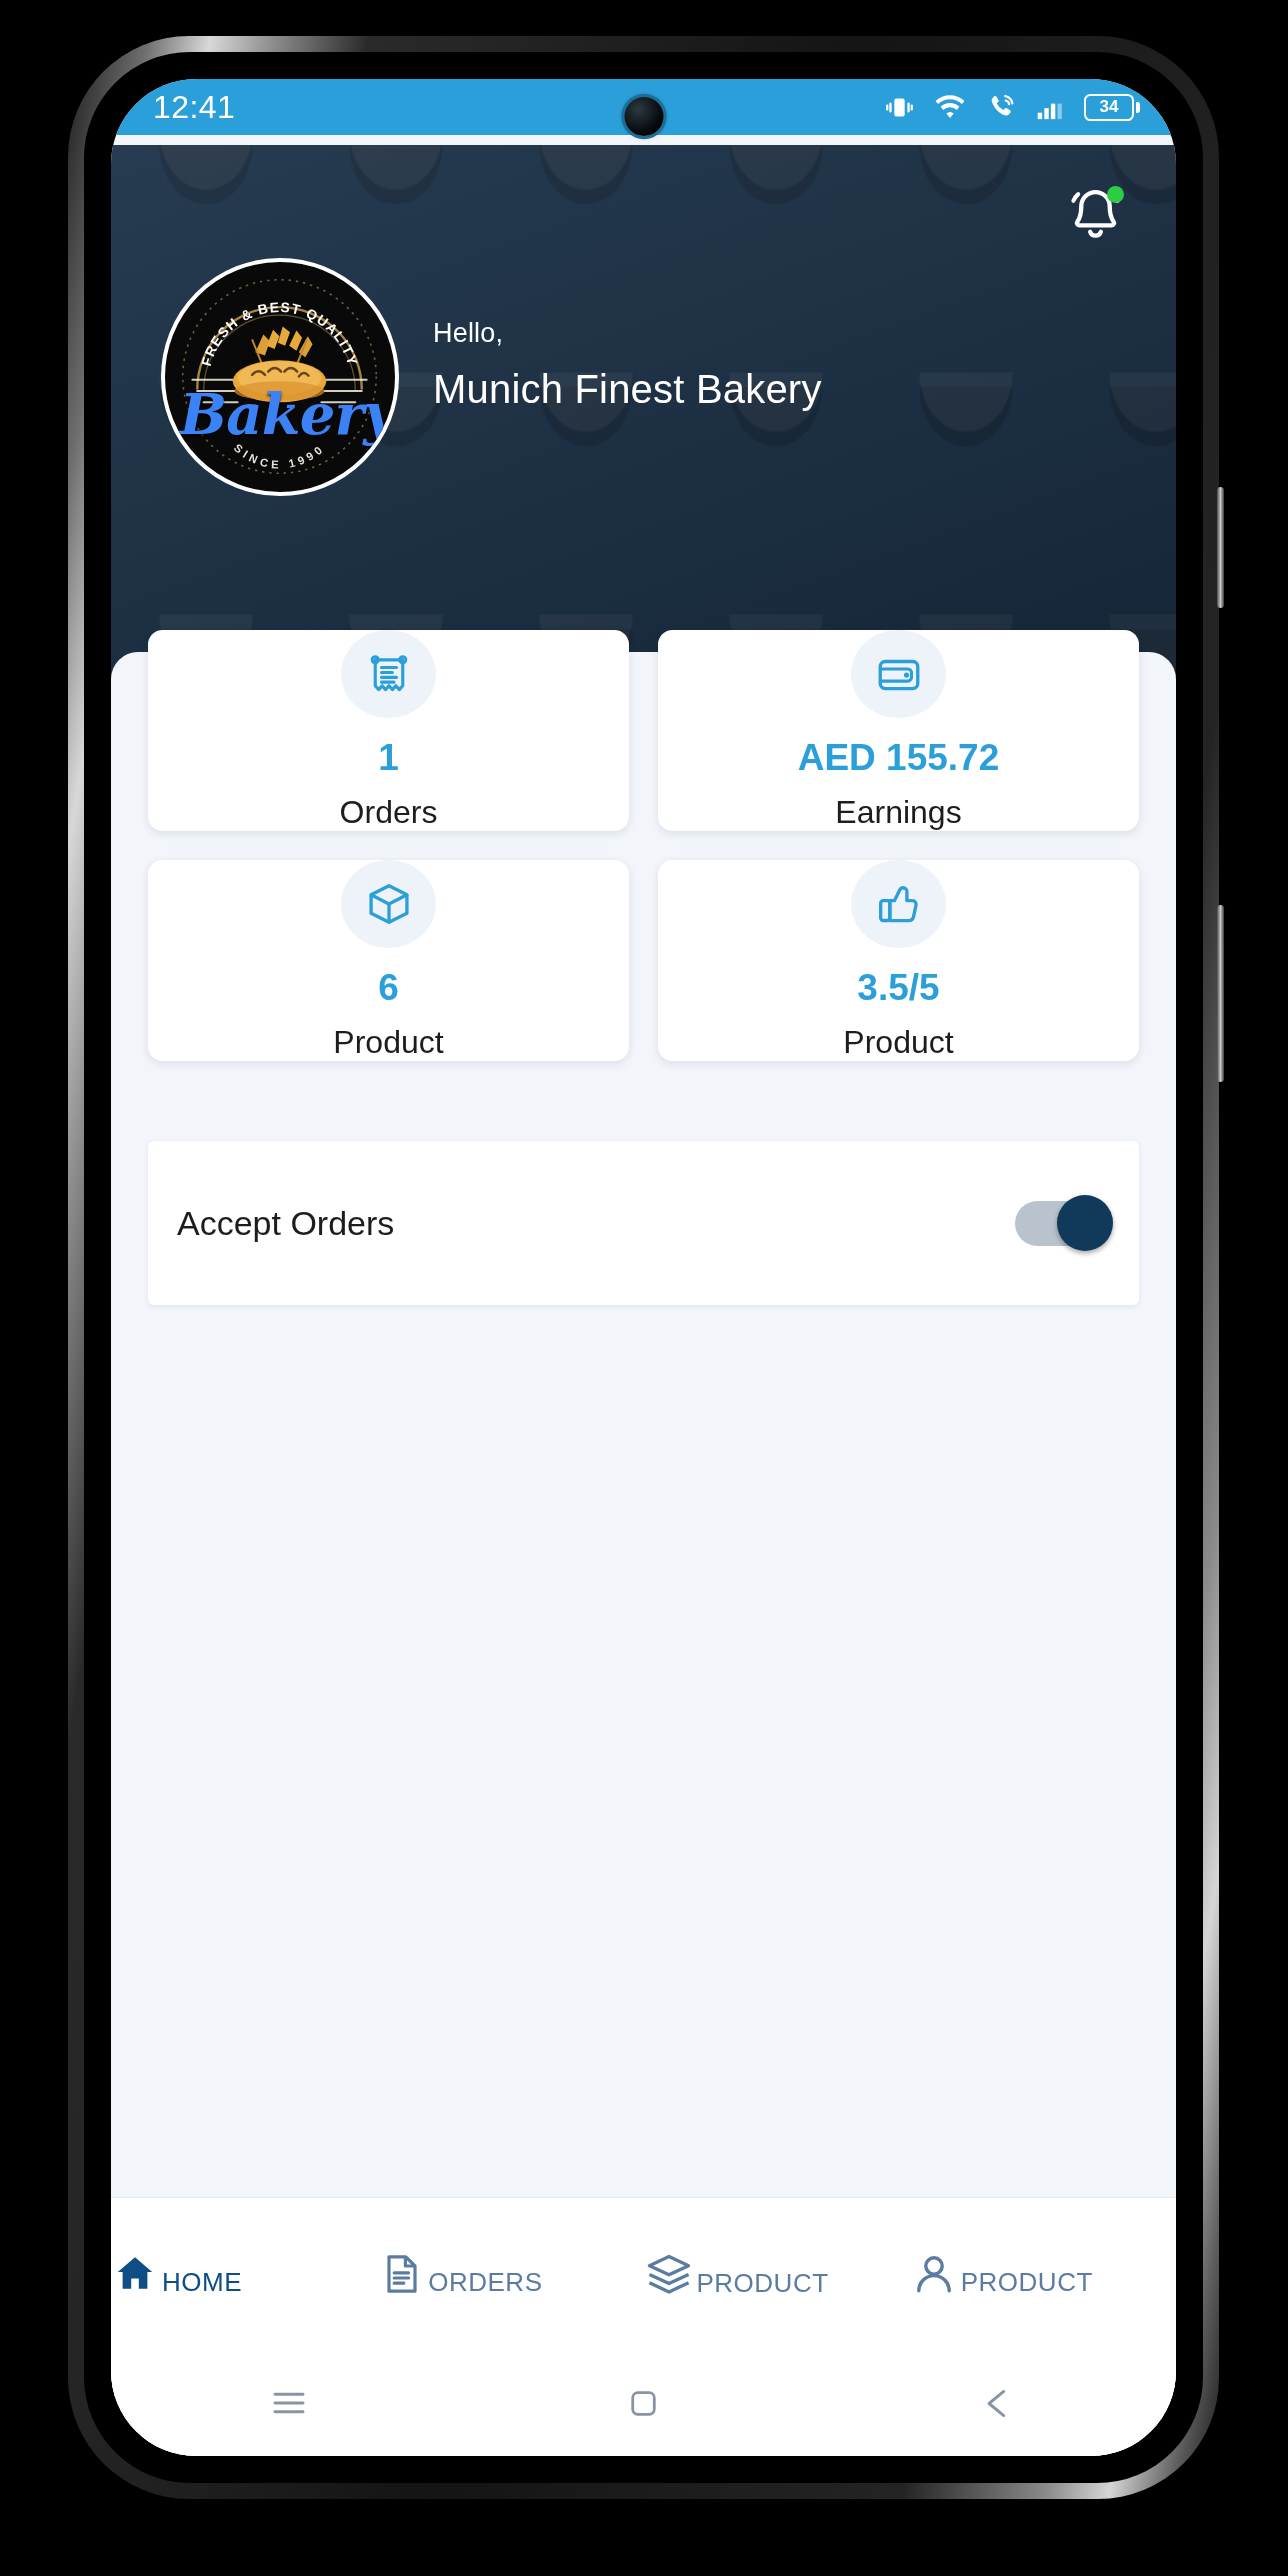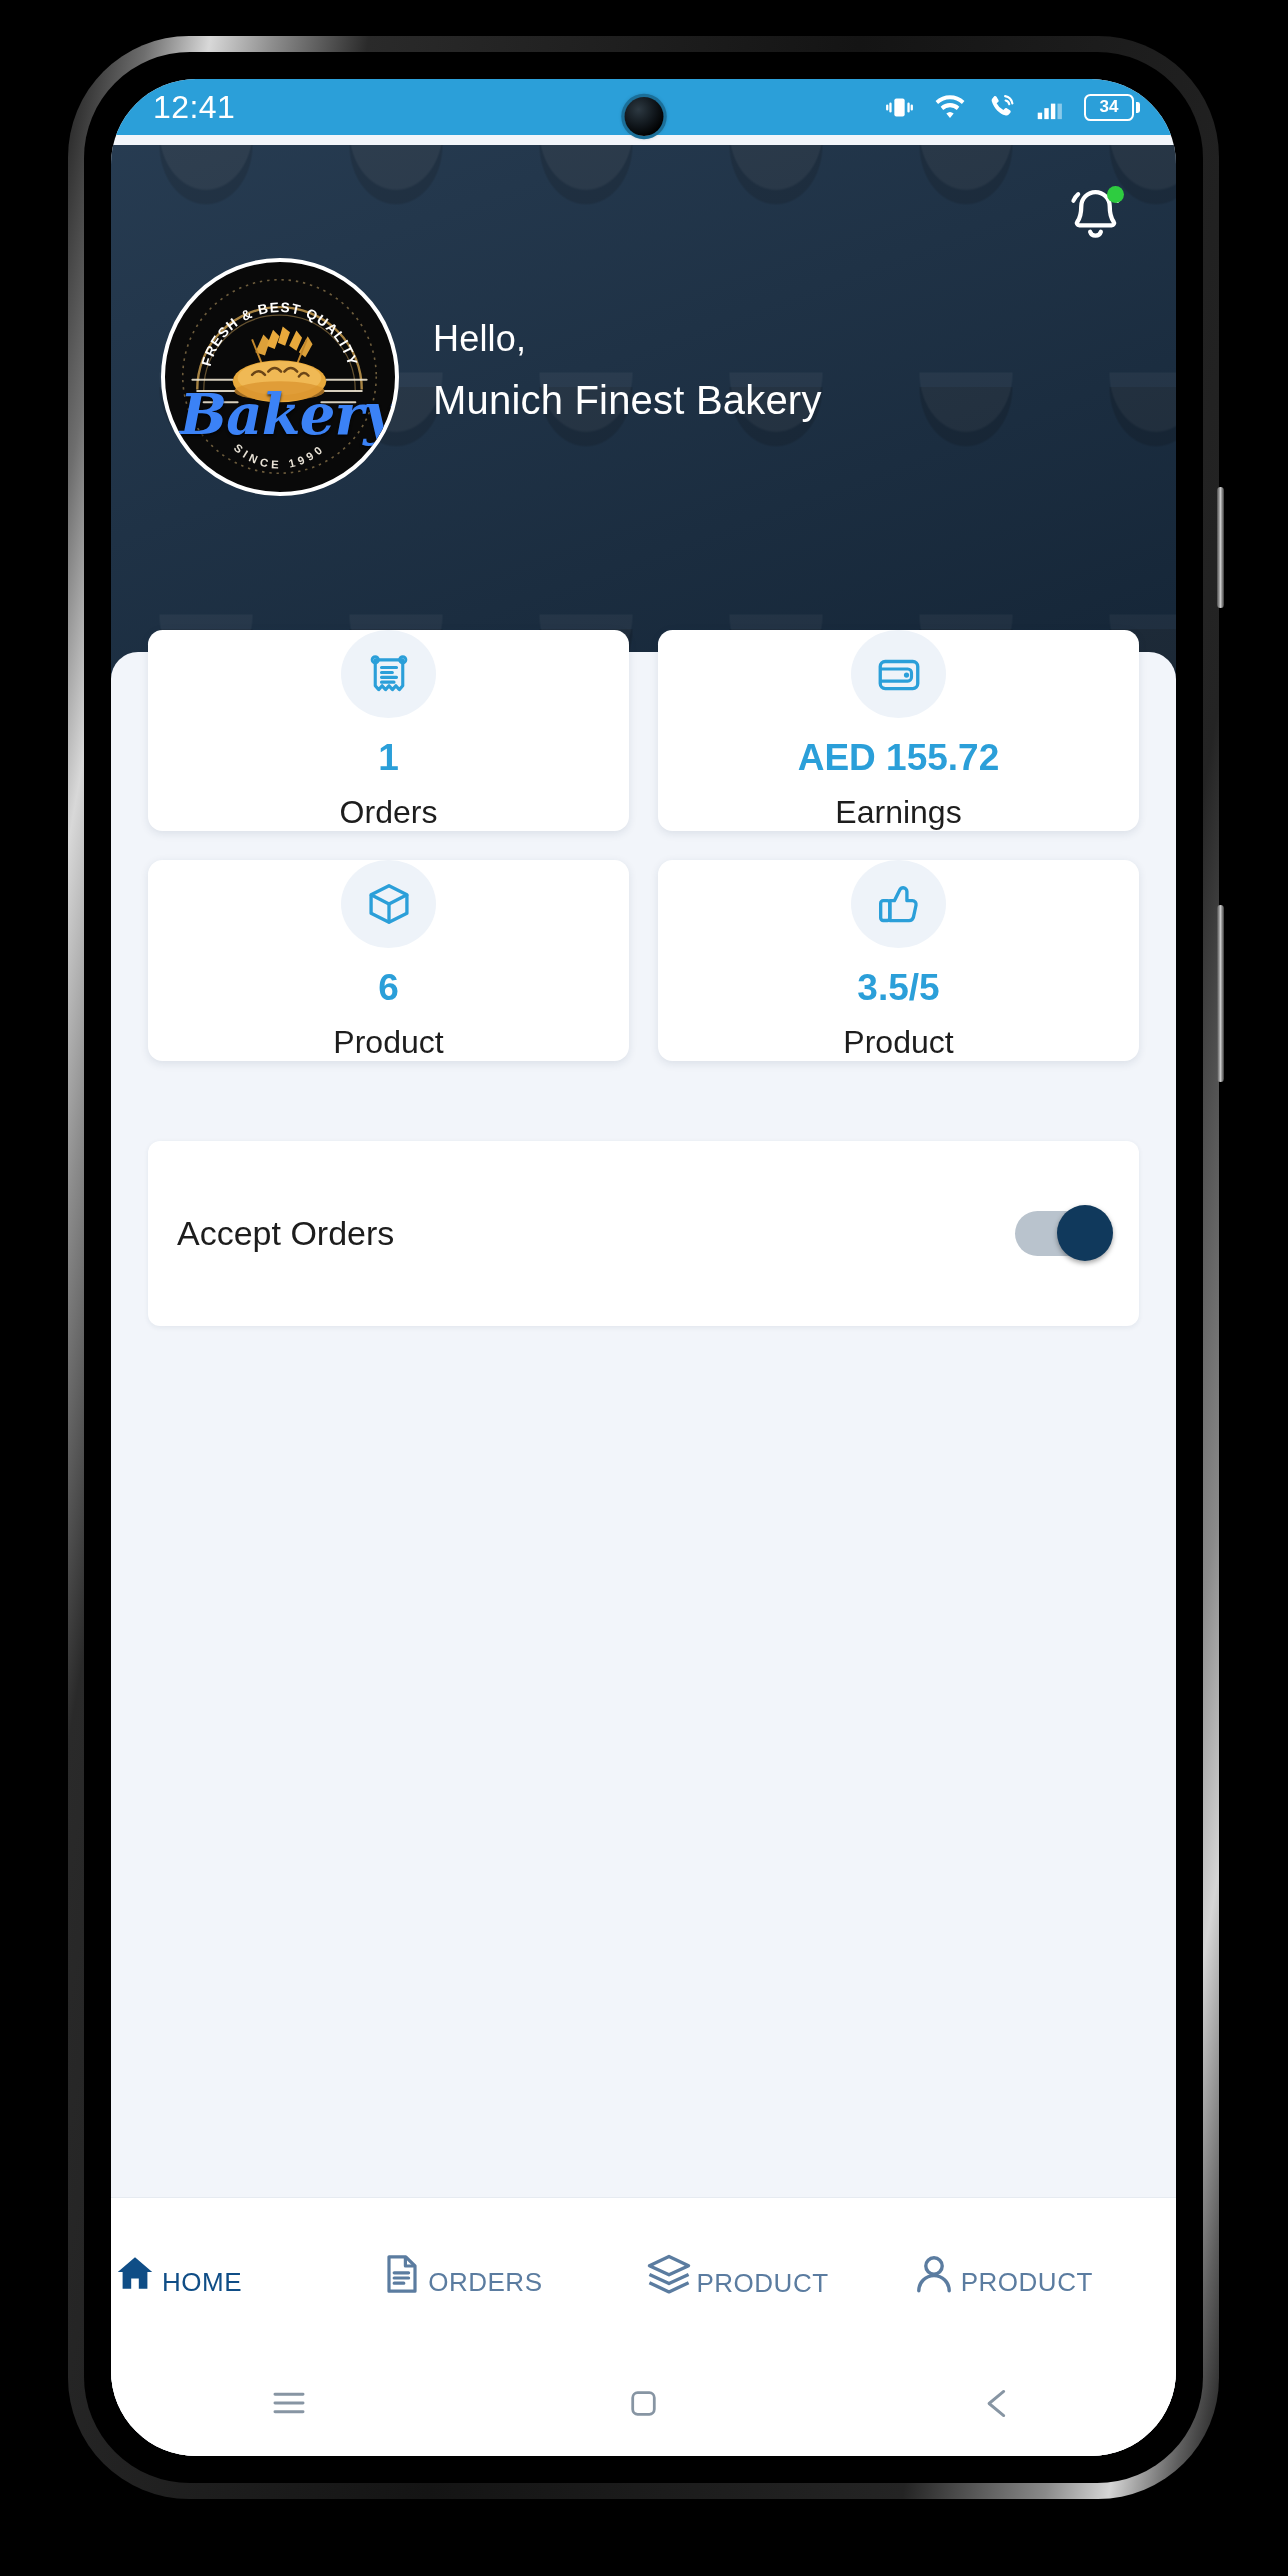--- a/index.html
+++ b/index.html
@@ -75,21 +75,21 @@
   }
   #logo-inner { position:absolute; inset:0; }
   #logo-bakery {
     position:absolute; left:0; top:119px; width:100%; text-align:right;
     font-family:"DejaVu Serif", serif; font-style:italic; font-weight:700;
     font-size:56px; color:#3b82f6; letter-spacing:-0.8px;
     text-shadow:0 1.6px 2.4px rgba(0,0,0,.7);
   }
 
   #greeting { position:absolute; left:322px; top:173px; color:#fff; }
-  #greet-hello { font-size:36px; font-weight:400; letter-spacing:0.2px; }
+  #greet-hello { font-size:27px; font-weight:400; letter-spacing:0.2px; }
   #greet-name  { font-size:40px; font-weight:400; margin-top:17.7px; letter-spacing:0.2px; }
 
   
   #sheet {
     position:absolute; left:0; top:573px; width:100%; bottom:0;
     background:#f2f5fa; border-radius:27px 27px 0 0;
   }
 
   
   #stat-grid {
@@ -106,22 +106,22 @@
     width:95px; height:95px; border-radius:50%; background:#eef3f9;
     display:flex; align-items:center; justify-content:center;
   }
   .stat-value {
     margin-top:21px; font-size:37px; font-weight:700; color:#2b9fd9; line-height:1;
   }
   .stat-label { margin-top:17.7px; font-size:32px; color:#1d1d1d; font-weight:400; }
 
   
   #accept-row {
-    position:absolute; left:37px; right:37px; top:489px; height:185px;
-    background:#fff; border-radius:12px;
+    position:absolute; left:37px; right:37px; top:489px; height:164px;
+    background:#fff; border-radius:6px;
     display:flex; align-items:center; padding:0 29px;
     box-shadow:0 1.6px 5.6px rgba(25,50,80,.07);
     gap:8px;
   }
   #accept-label { font-size:34px; color:#1d1d1d; }
   #accept-toggle {
     margin-left:auto; width:95px; height:45px; border-radius:26px;
     background:#b9c3cd; position:relative;
   }
   #accept-knob {

